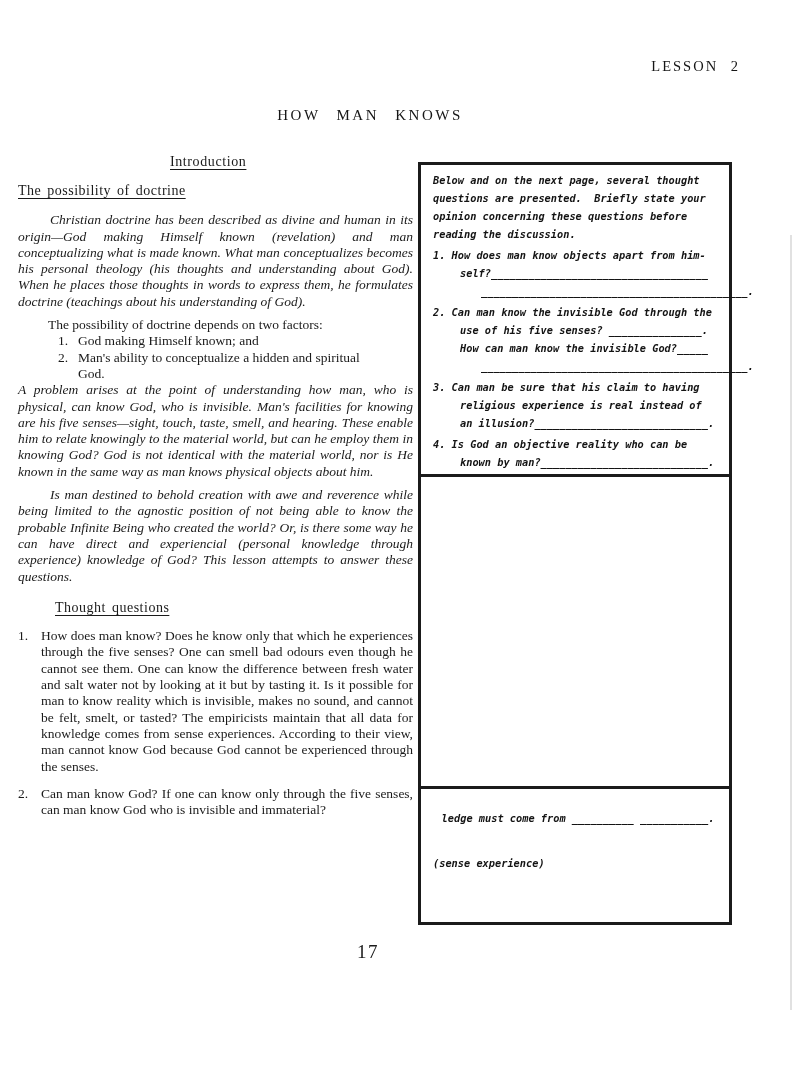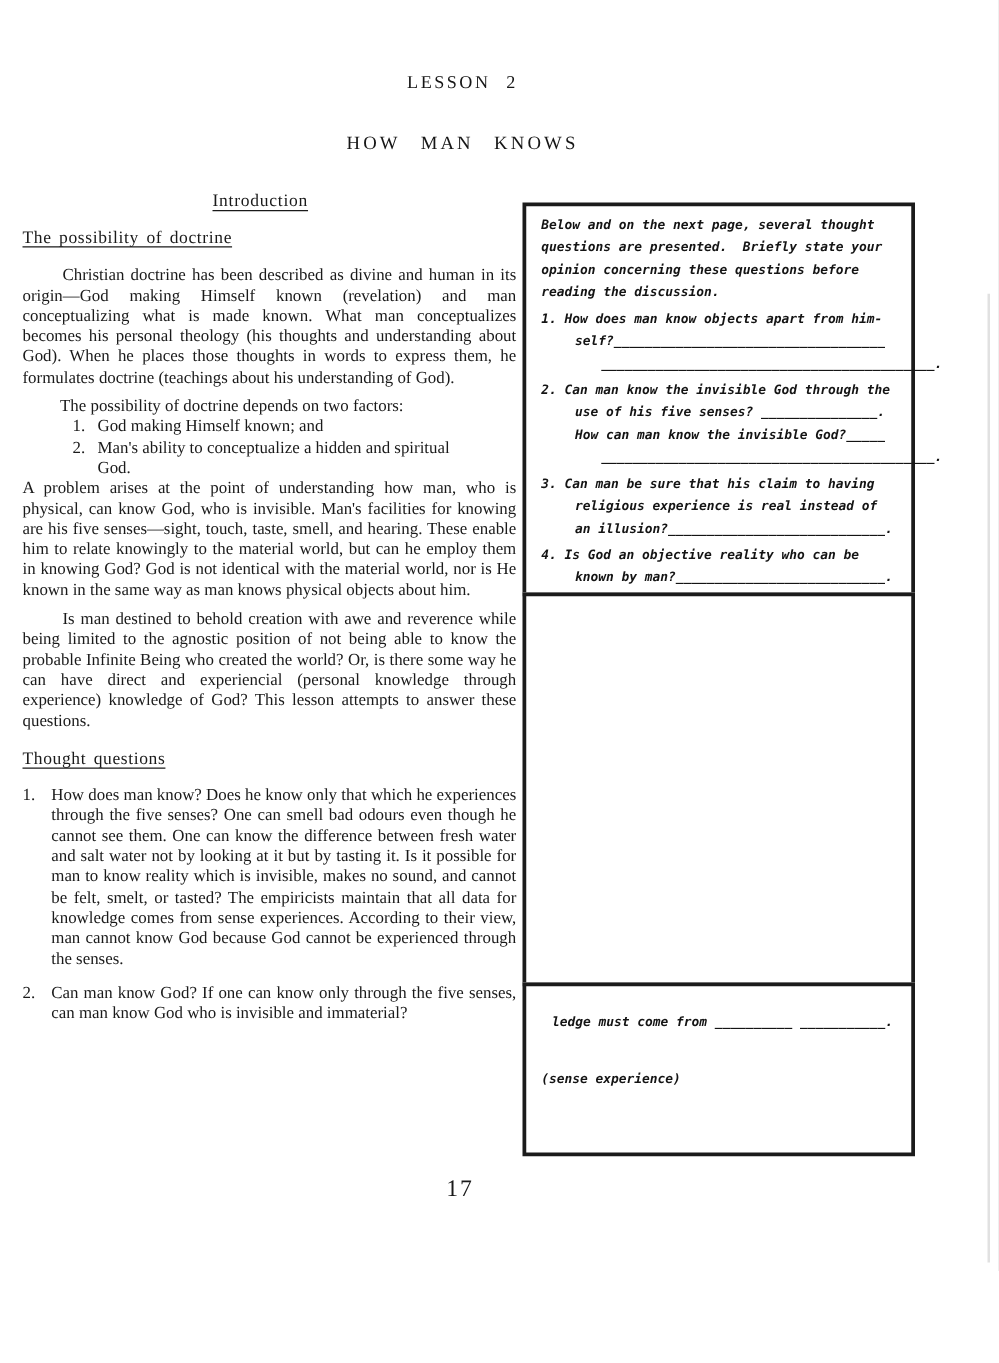--- a/index.html
+++ b/index.html
@@ -8,21 +8,21 @@
     width: 799px; height: 1090px;
     margin: 0 auto;
     background: #ffffff;
     font-family: "Liberation Serif", "DejaVu Serif", serif;
     color: #1a1a1a;
     overflow: hidden;
   }
   
   .lesson-title {
     position: absolute; left: 0; top: 58; top: 58px; width: 740px;
-    text-align: center; font-size: 14.5px; letter-spacing: 2px; word-spacing: 7px;
+    text-align: right; font-size: 14.5px; letter-spacing: 2px; word-spacing: 7px;
     color: #161616;
   }
   .main-title {
     position: absolute; left: 0; top: 107px; width: 740px;
     text-align: center; font-size: 15px; letter-spacing: 2.5px; word-spacing: 10px;
     color: #161616;
   }
   .intro-heading {
     position: absolute; left: 170px; top: 154px;
     font-size: 14px; letter-spacing: 0.6px;
@@ -35,29 +35,29 @@
   
   .left-col {
     position: absolute; left: 18px; top: 183px; width: 395px;
     font-size: 13.5px; line-height: 16.3px;
   }
   .sec-heading {
     font-size: 14px; letter-spacing: 0.5px; word-spacing: 2px;
     text-decoration: underline; text-underline-offset: 3px;
     margin: 0 0 13px 0;
   }
-  .para { margin: 0; text-align: justify; }
+  .para { margin: 0; text-align: justify; font-style: italic; }
   .para.indent { text-indent: 32px; }
   .para + .para { margin-top: 7px; }
   .factors-intro { margin: 7px 0 0 0; text-indent: 30px; }
   .factors { margin: 0 0 0 40px; }
   .factor { display: flex; }
   .factor-num { width: 20px; flex: none; }
   .factor-text { width: 298px; }
-  .thought-heading-wrap { margin-top: 15px; margin-bottom: 12px; }
+  .thought-heading-wrap { margin-top: 15px; margin-bottom: 12px; margin-left: 37px; }
   .t-item { display: flex; margin-top: 11px; }
   .t-item:first-of-type { margin-top: 0; }
   .t-num { width: 23px; flex: none; }
   .t-text { flex: 1; text-align: justify; }
   
   .right-col { position: absolute; left: 418px; top: 162px; width: 329px; }
   .box {
     box-sizing: border-box; width: 314px;
     border: 3px solid #1b1b1b; background: #fff;
   }

